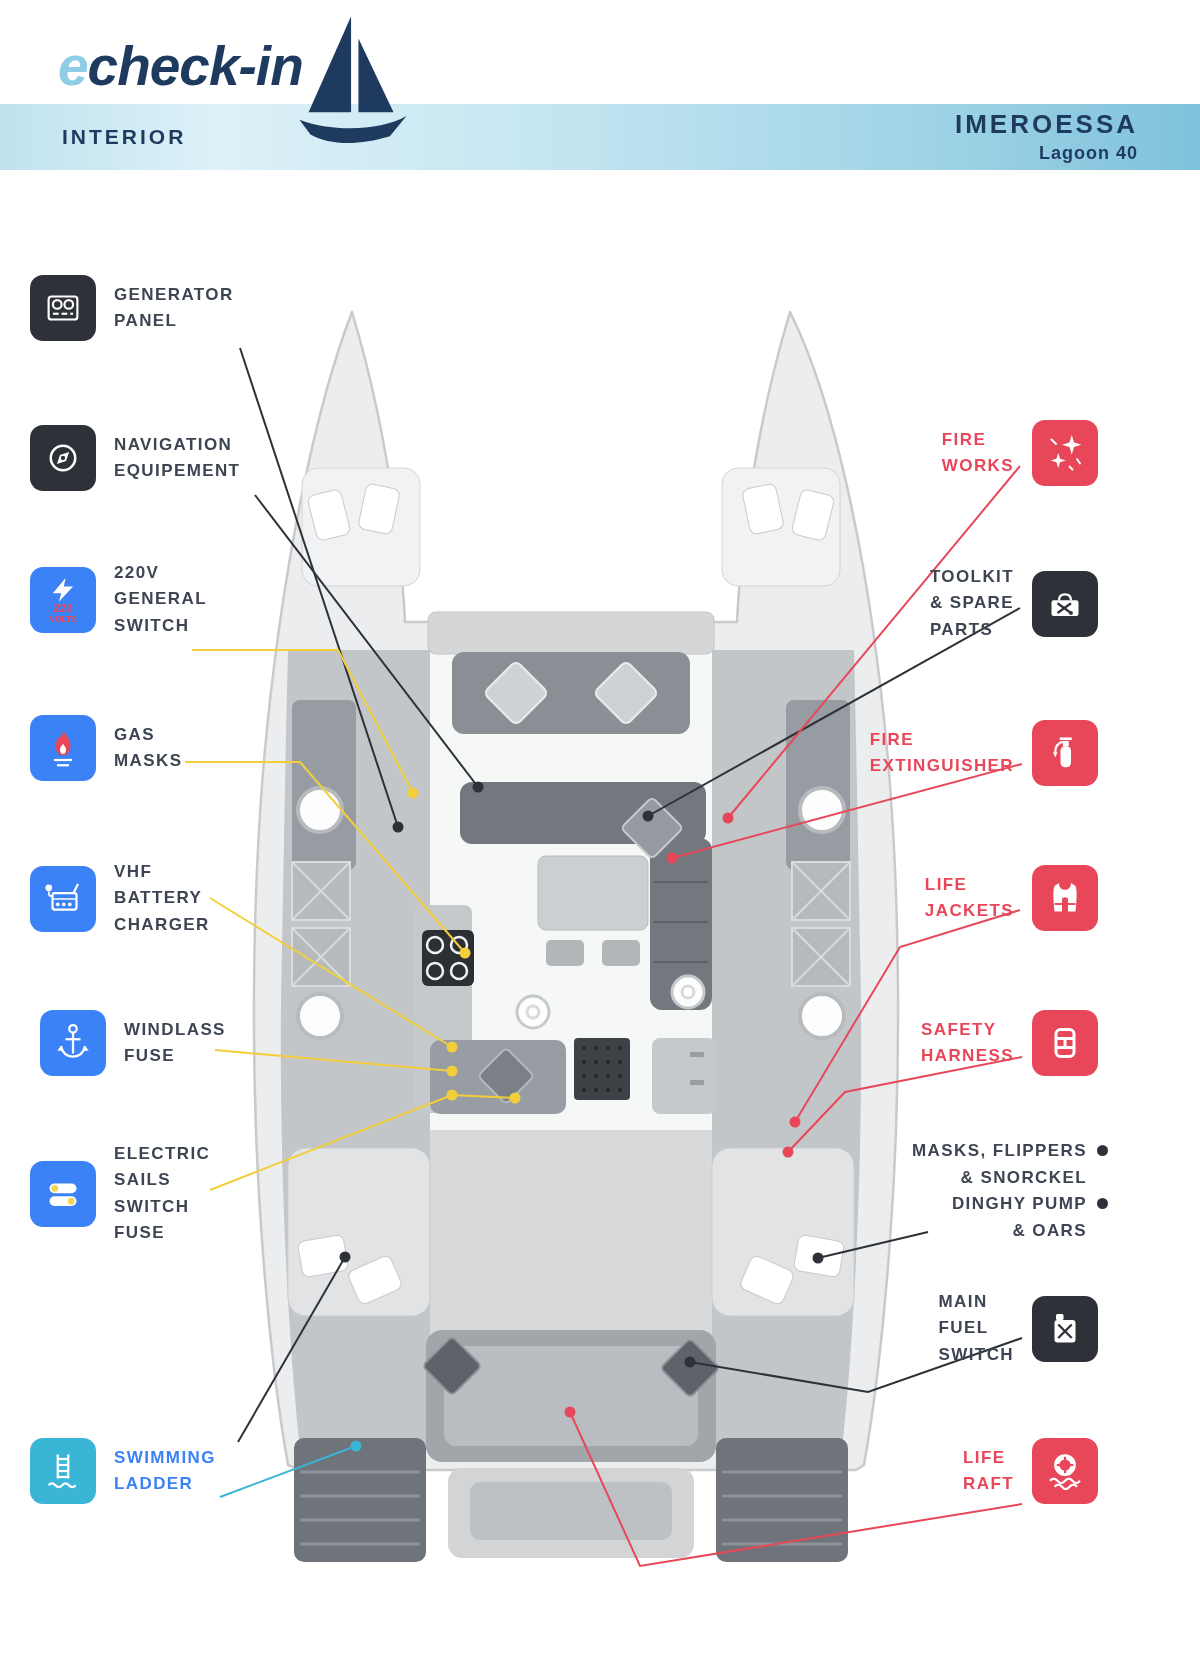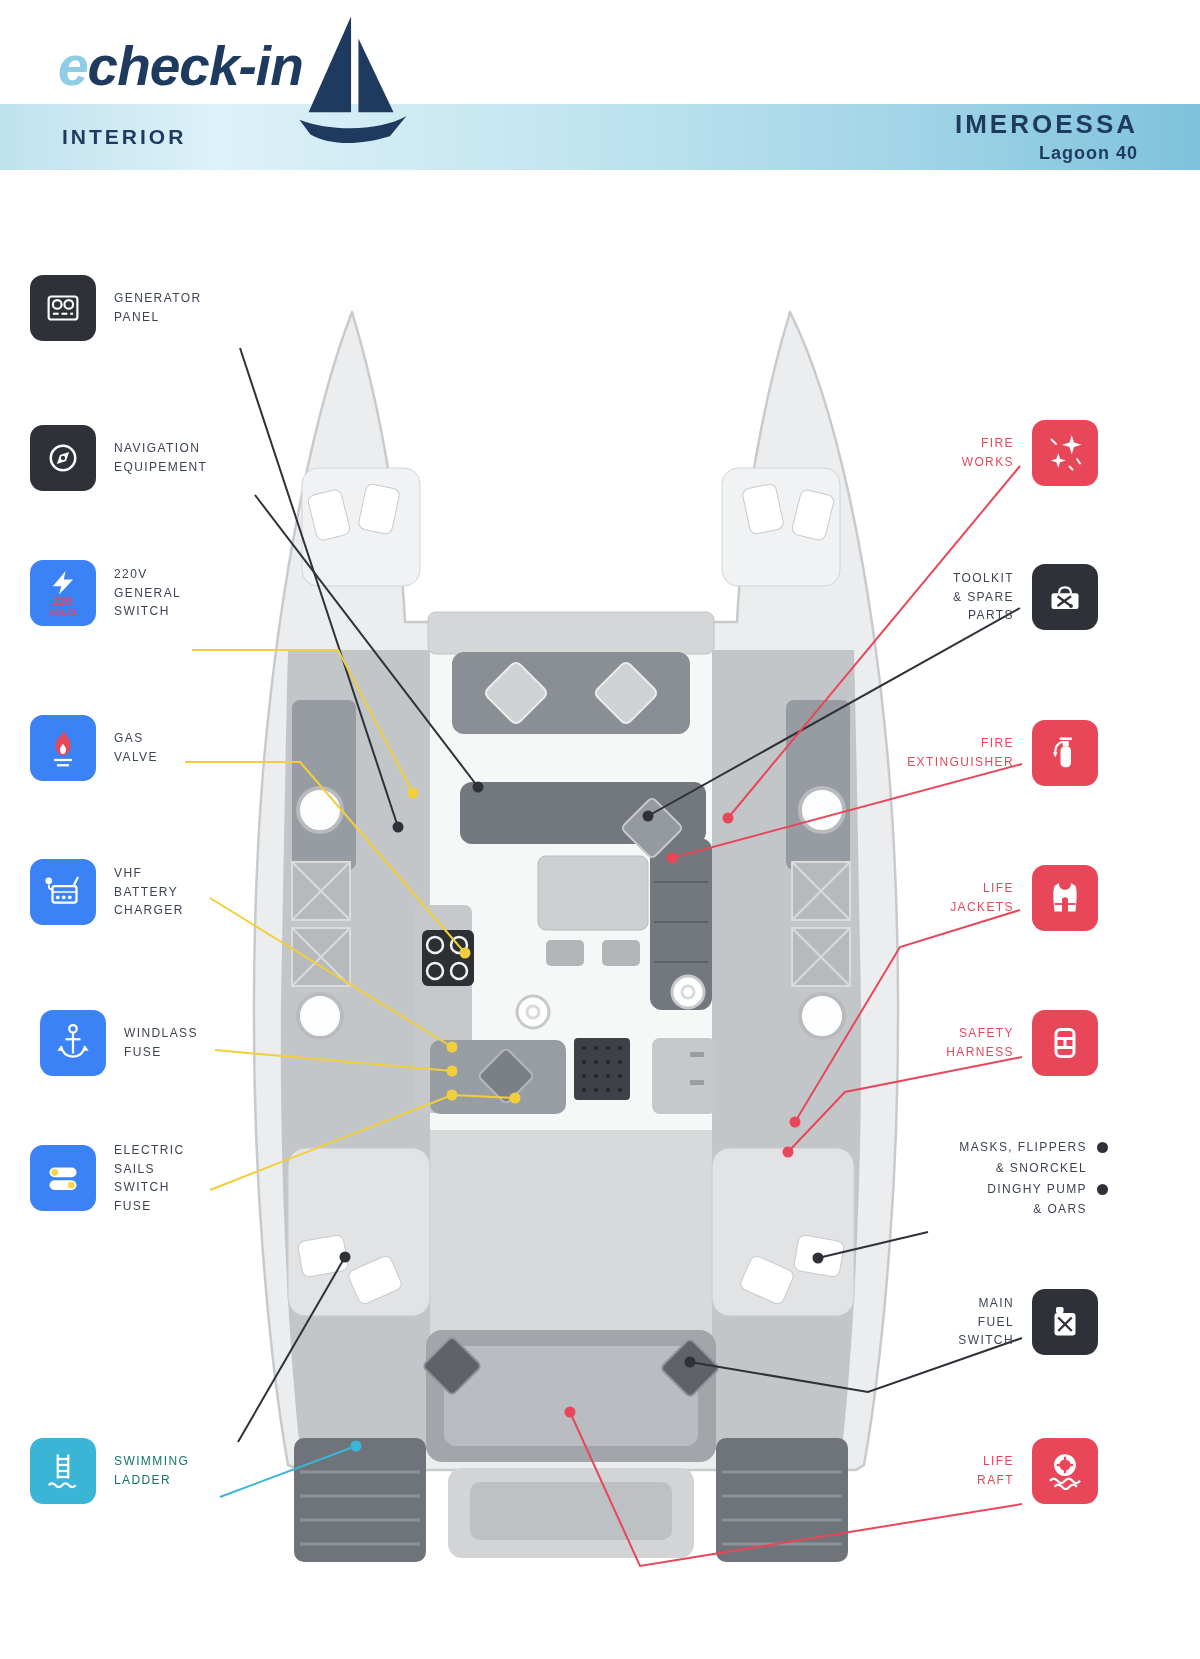--- a/index.html
+++ b/index.html
@@ -34,26 +34,26 @@
   .callout.right{justify-content:flex-end;}
   .tile{
     width:66px;height:66px;border-radius:13px;flex:0 0 66px;
     display:flex;align-items:center;justify-content:center;
   }
   .tile.dark{background:#2e3238;}
   .tile.yellow{background:#3b82f6;}
   .tile.red{background:#e8475a;}
   .tile.cyan{background:#3ab5d6;}
   .lbl{
-    font-size:12px;letter-spacing:1.4px;line-height:1.55;color:#3d4552;
-    white-space:pre-line;font-weight:400;
+    font-size:17px;letter-spacing:1.4px;line-height:1.55;color:#3d4552;
+    white-space:pre-line;font-weight:700;
   }
-  .callout.right .lbl{text-align:right;}
+  .callout.right .lbl{}
   .lbl.red{color:#e8475a;}
-  .lbl.cyan{color:#0f766e;}
+  .lbl.cyan{color:#3b82f6;}
   .masks{display:flex;flex-direction:column;gap:7px;align-items:flex-end;margin-left:12px;}
   .mask-row{display:flex;align-items:center;gap:10px;}
   .mask-row .lbl{line-height:1.15;}
   .mask-dot{width:11px;height:11px;border-radius:50%;background:#2e3238;flex:0 0 11px;}
   .mask-dot.hidden{visibility:hidden;}
 </style>
 </head>
 <body>
 
 <div class="header">
@@ -286,21 +286,21 @@
 <div class="callout left" style="top:715px;left:30px">
   <div class="tile yellow">
     <svg width="48" height="48" viewBox="0 0 64 64">
       <path d="M32 8 C36 16 42 19 42 29 C42 37 37 42 32 42 C27 42 22 37 22 29 C22 23 26 21 27 15 C29 19 31 18 32 8 Z" fill="#e8475a"></path>
       <path d="M32 26 C34 30 36 31 36 34 C36 38 34 40 32 40 C30 40 28 38 28 34 C28 31 30 30 32 26 Z" fill="#fff"></path>
       <line x1="20" y1="48" x2="44" y2="48" stroke="#fff" stroke-width="3"></line>
       <line x1="24" y1="55" x2="40" y2="55" stroke="#fff" stroke-width="3"></line>
     </svg>
   </div>
   <div class="lbl">GAS
-VALVE</div>
+MASKS</div>
 </div>
 
 <div class="callout left" style="top:859px;left:30px">
   <div class="tile yellow">
     <svg width="48" height="48" viewBox="0 0 64 64">
       <rect x="18" y="24" width="32" height="22" rx="3" fill="none" stroke="#fff" stroke-width="3"></rect>
       <line x1="18" y1="32" x2="50" y2="32" stroke="#fff" stroke-width="2"></line>
       <circle cx="25" cy="39" r="2.5" fill="#fff"></circle>
       <circle cx="33" cy="39" r="2.5" fill="#fff"></circle>
       <circle cx="41" cy="39" r="2.5" fill="#fff"></circle>

